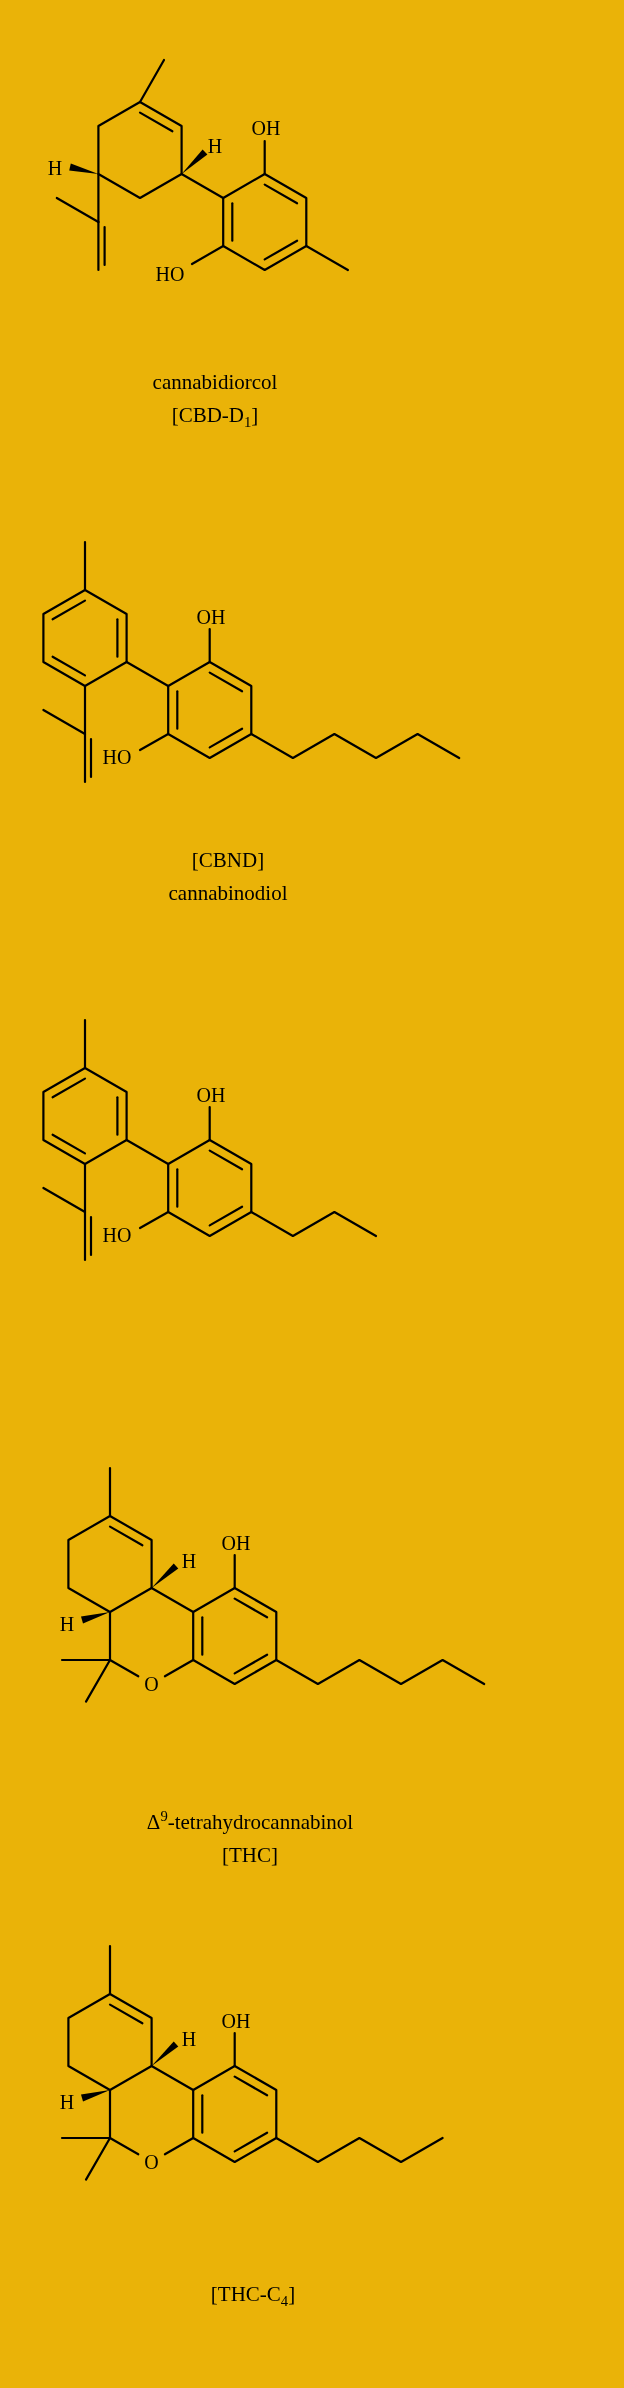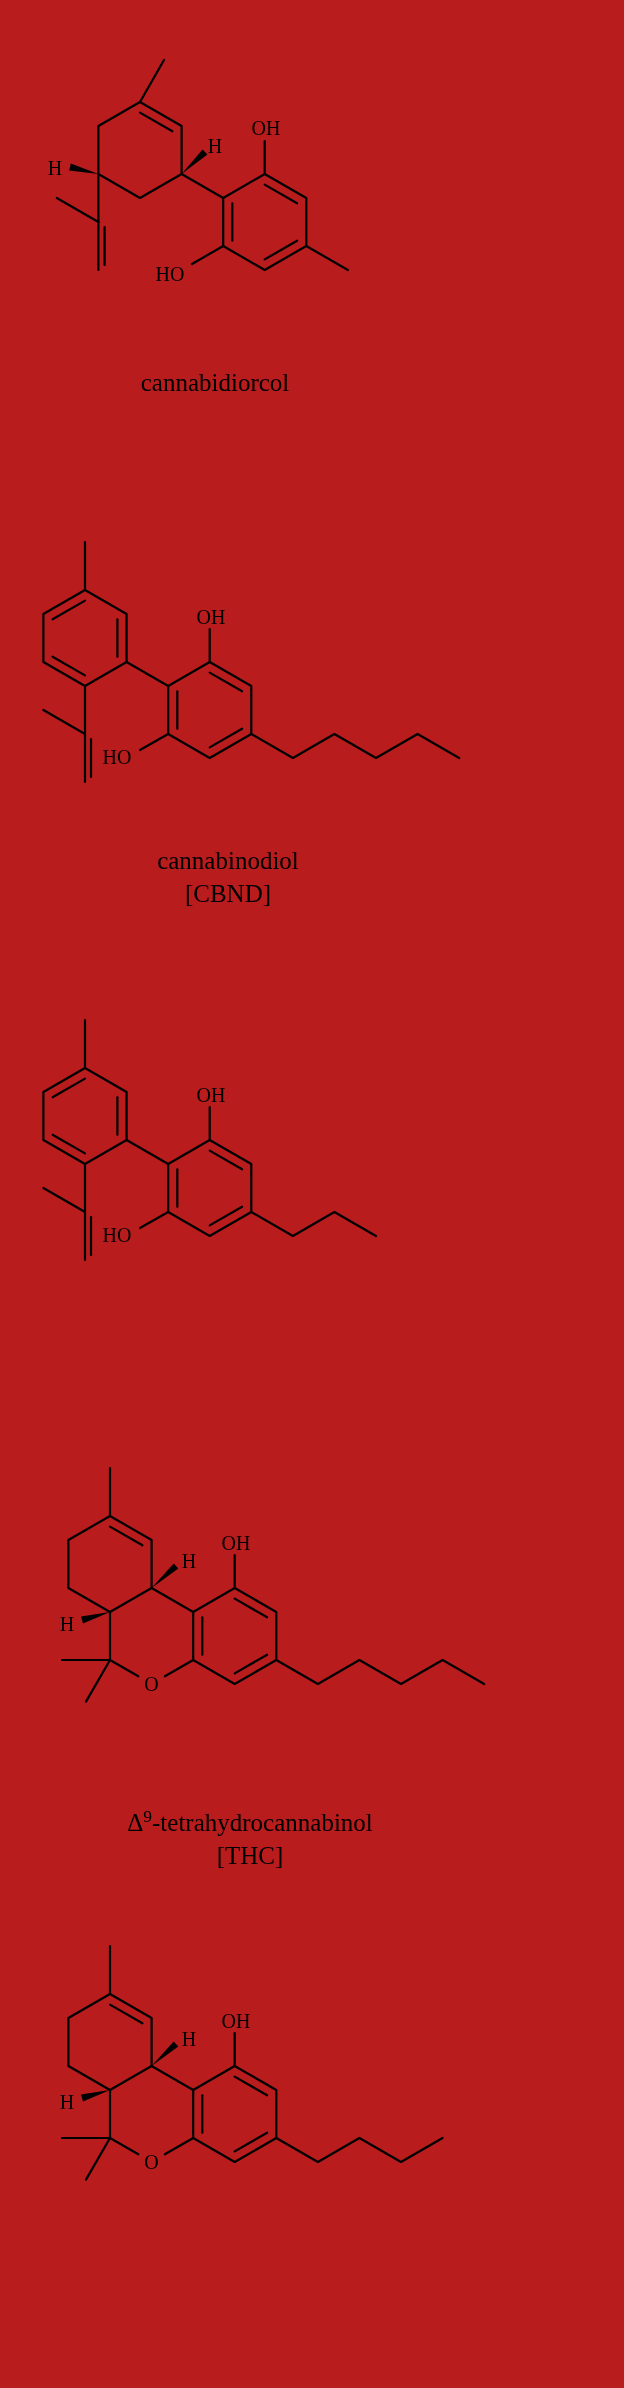--- a/index.html
+++ b/index.html
@@ -2,26 +2,26 @@
 <html><head>
 <meta charset="utf-8">
 <style>
   * { margin: 0; padding: 0; box-sizing: border-box; }
   html, body { background: #ffffff; }
   body {
     width: 624px;
     font-family: "Liberation Serif", "DejaVu Serif", serif;
     color: #000000;
   }
-  .page { width: 624px; height: 2388px; background: #b91c1c; overflow: hidden; }
+  .page { width: 624px; height: 2388px; background: #eab308; overflow: hidden; }
   .panel { position: relative; height: 478px; }
   .panel.last { height: 476px; }
   svg { display: block; }
   svg text { font-family: "Liberation Serif", "DejaVu Serif", serif; }
-  .caption { text-align: center; margin-top: 26px; font-size: 25px; line-height: 33px; }
+  .caption { text-align: center; margin-top: 26px; font-size: 21px; line-height: 33px; }
   .cap-1 { width: 430px; }
   .cap-2 { width: 456px; }
   .cap-3 { width: 446px; }
   .cap-4 { width: 500px; }
   .cap-5 { width: 506px; }
   sub, sup { font-size: 70%; }
 </style>
 </head>
 <body>
 
@@ -52,20 +52,21 @@
       </g>
       <g font-size="20" text-anchor="middle" fill="#000" stroke="none">
         <text x="266" y="135">OH</text>
         <text x="170" y="281">HO</text>
         <text x="215" y="153">H</text>
         <text x="55" y="175">H</text>
       </g>
     </svg>
     <div class="caption cap-1">
       <div><span>cannabidiorcol</span></div>
+      <div><span>[CBD-D</span><sub>1</sub><span>]</span></div>
     </div>
   </div>
 
   <div class="panel">
     <svg width="624" height="340" viewBox="0 0 624 340">
       <g stroke="#000" stroke-width="2.2" fill="none" stroke-linejoin="round" stroke-linecap="round">
         <path d="M85,112 L126.6,136 L126.6,184 L85,208 L43.4,184 L43.4,136 Z"></path>
         <line x1="85" y1="112" x2="85" y2="64"></line>
         <line x1="52.6" y1="141.3" x2="85" y2="122.6"></line>
         <line x1="117.4" y1="141.3" x2="117.4" y2="178.7"></line>
@@ -82,22 +83,22 @@
         <line x1="209.7" y1="184" x2="209.7" y2="151"></line>
         <polyline points="251.3,256 292.9,280 334.4,256 376,280 417.6,256 459.2,280"></polyline>
         <line x1="168.2" y1="256" x2="140" y2="272"></line>
       </g>
       <g font-size="20" text-anchor="middle" fill="#000" stroke="none">
         <text x="211" y="146">OH</text>
         <text x="117" y="286">HO</text>
       </g>
     </svg>
     <div class="caption cap-2">
+      <div><span>[CBND]</span></div>
       <div><span>cannabinodiol</span></div>
-      <div><span>[CBND]</span></div>
     </div>
   </div>
 
   <div class="panel">
     <svg width="624" height="340" viewBox="0 0 624 340">
       <g stroke="#000" stroke-width="2.2" fill="none" stroke-linejoin="round" stroke-linecap="round">
         <path d="M85,112 L126.6,136 L126.6,184 L85,208 L43.4,184 L43.4,136 Z"></path>
         <line x1="85" y1="112" x2="85" y2="64"></line>
         <line x1="52.6" y1="141.3" x2="85" y2="122.6"></line>
         <line x1="117.4" y1="141.3" x2="117.4" y2="178.7"></line>
@@ -184,16 +185,17 @@
         <polygon points="110,178 83,189.4 81,182.6"></polygon>
       </g>
       <g font-size="20" text-anchor="middle" fill="#000" stroke="none">
         <text x="236" y="116">OH</text>
         <text x="151.6" y="257">O</text>
         <text x="189" y="134">H</text>
         <text x="67" y="197">H</text>
       </g>
     </svg>
     <div class="caption cap-5">
+      <div><span>[THC-C</span><sub>4</sub><span>]</span></div>
     </div>
   </div>
 
 </div>
 
 </body></html>

